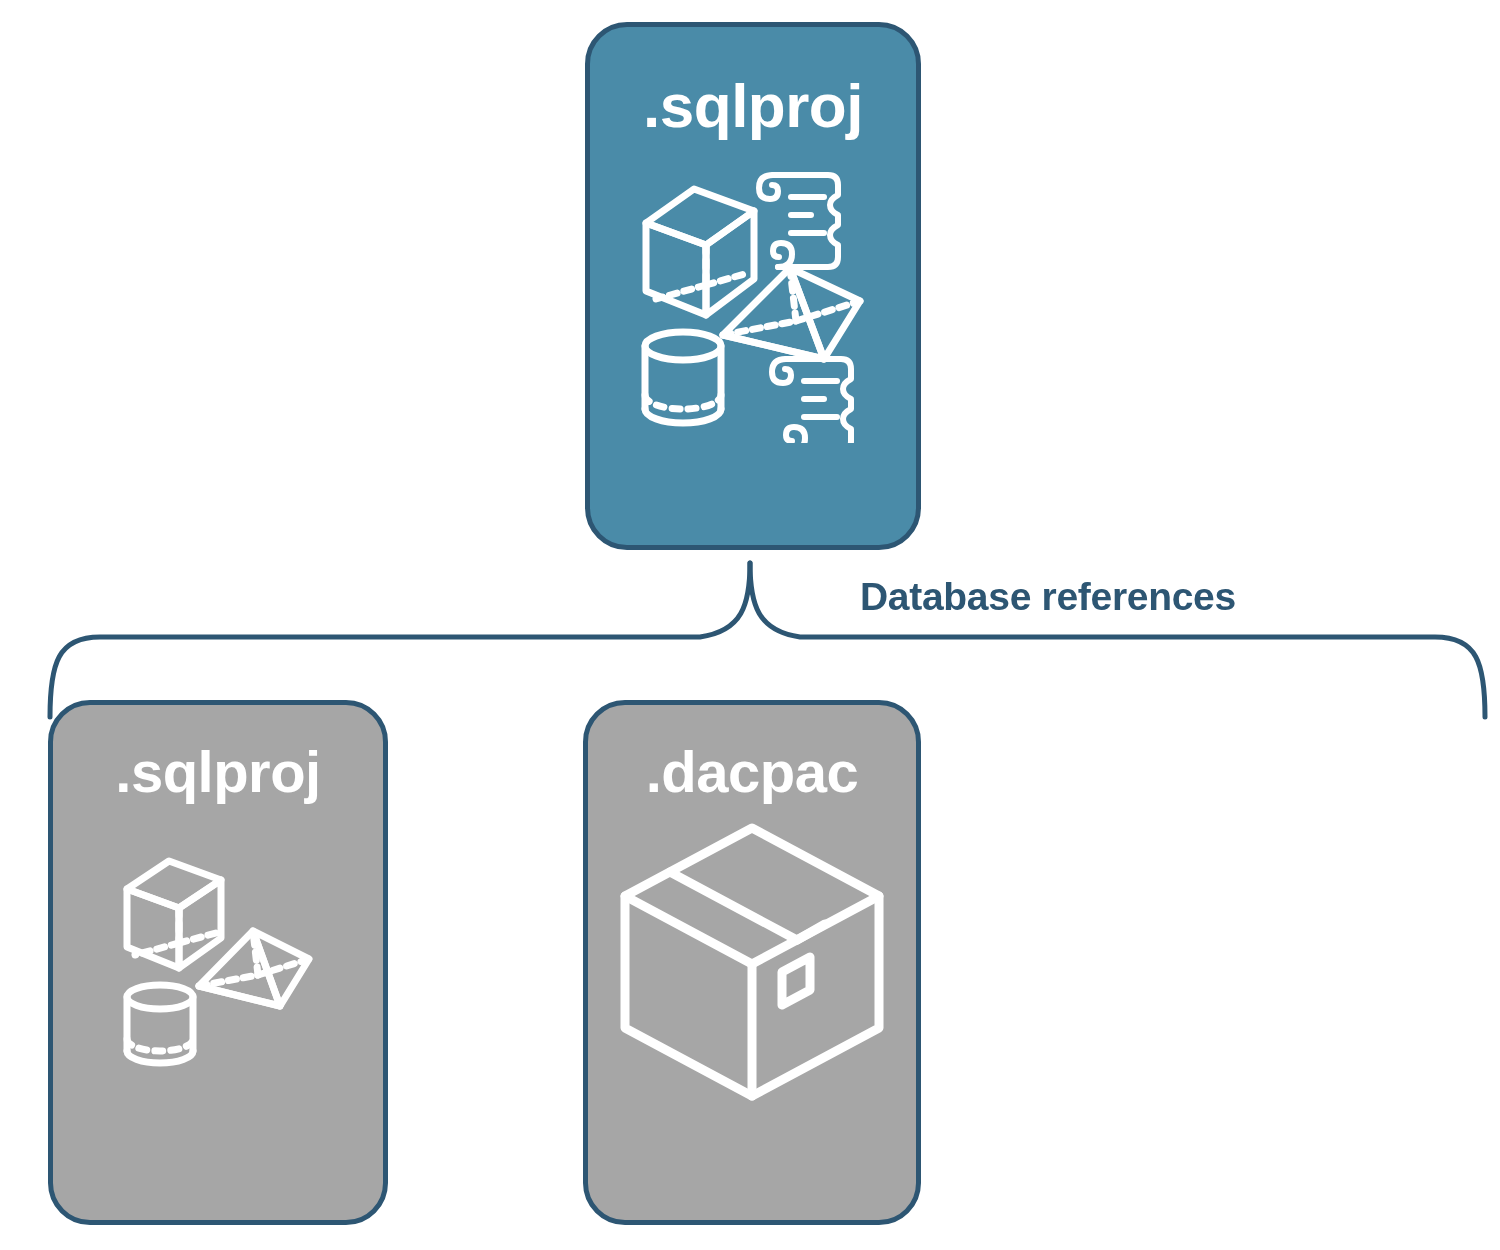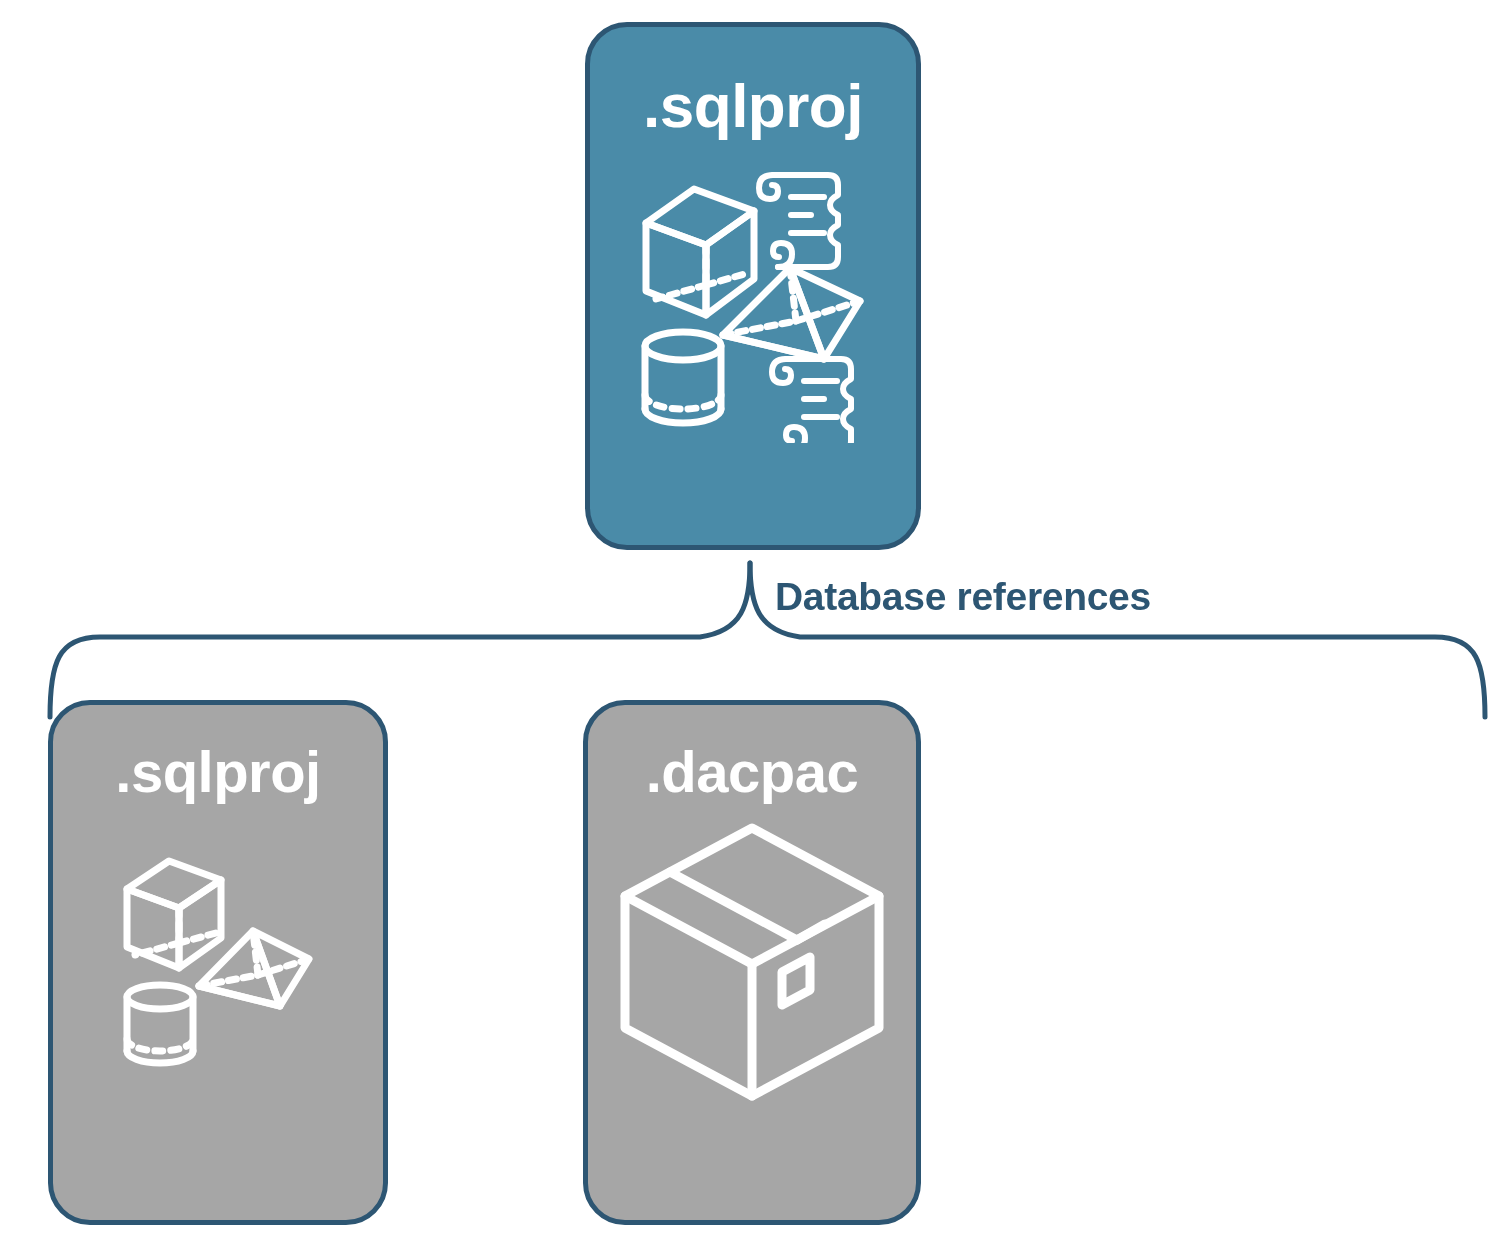--- a/index.html
+++ b/index.html
@@ -93,21 +93,21 @@
   
   #brace {
     position: absolute;
     left: 0;
     top: 545px;
     width: 1500px;
     height: 190px;
   }
   #ref-label {
     position: absolute;
-    left: 775px;
+    left: 860px;
     top: 577px;
     font-size: 39px;
     font-weight: bold;
     color: #2d5673;
     letter-spacing: -0.3px;
     white-space: nowrap;
     line-height: 1;
     user-select: none;
   }
 </style>

